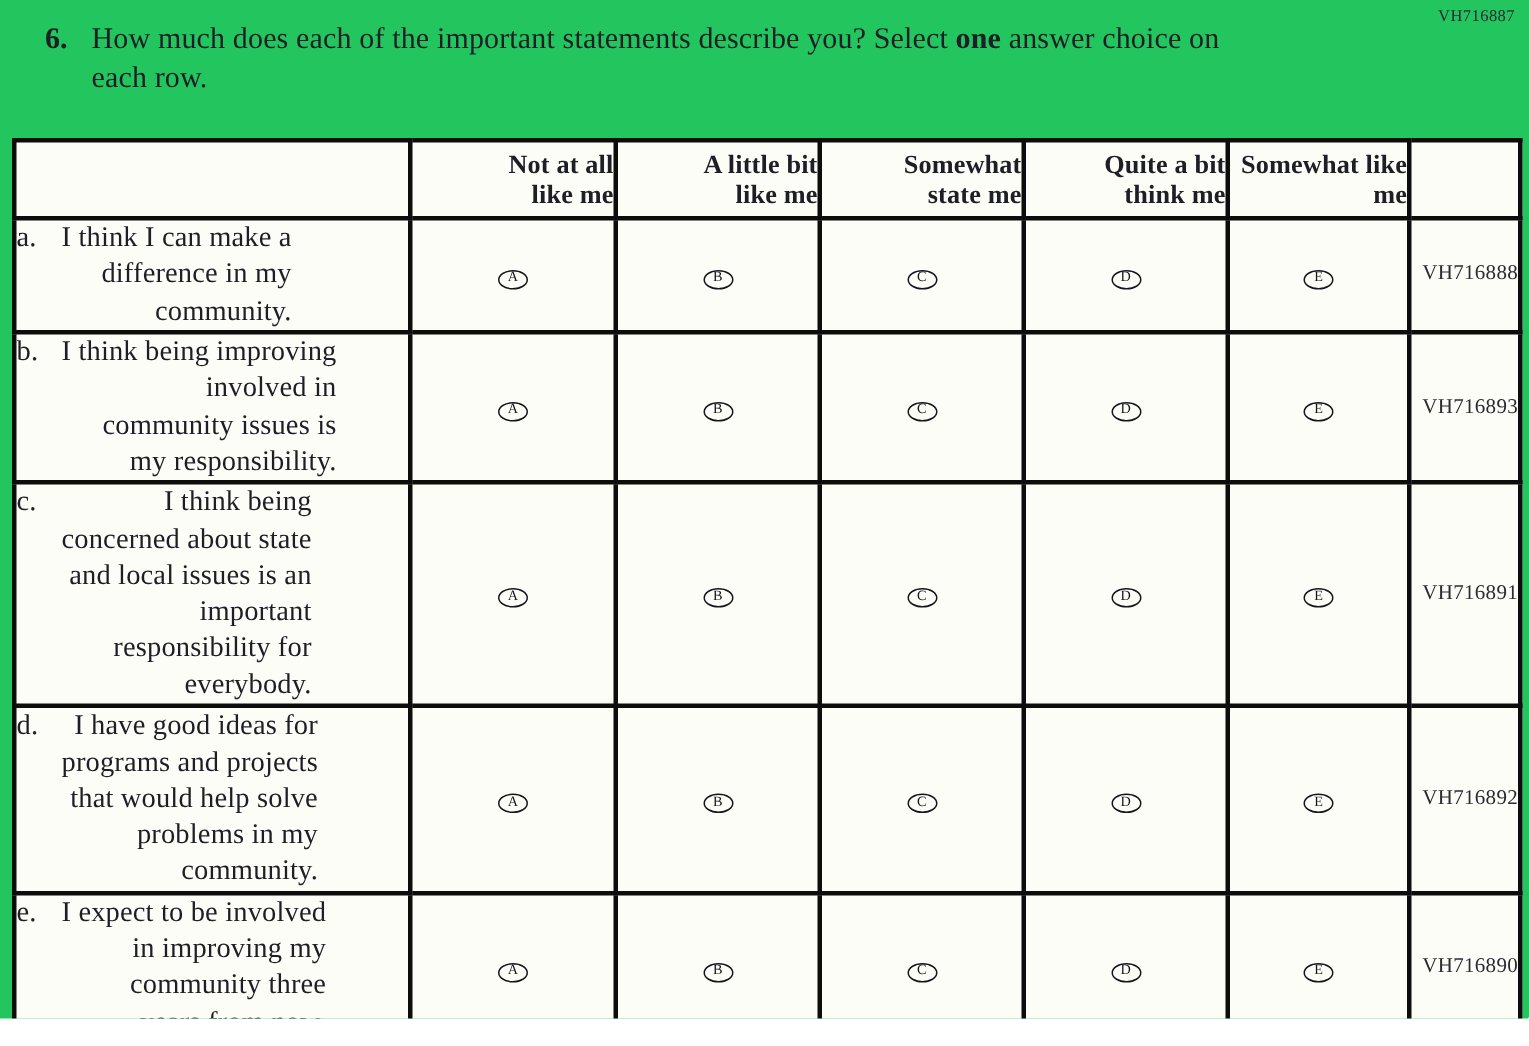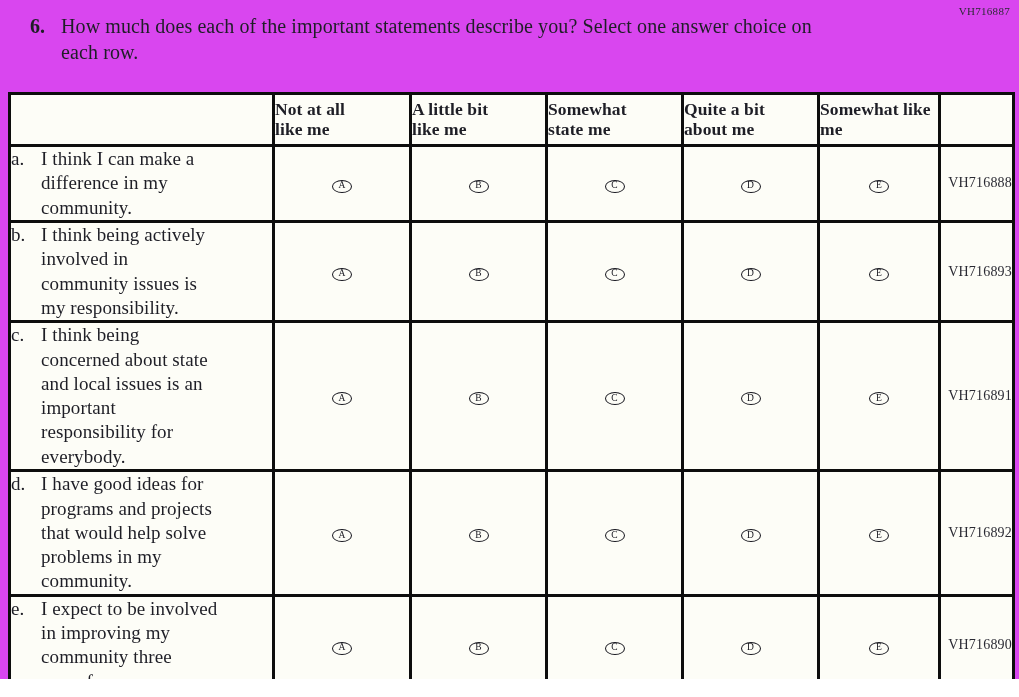--- a/index.html
+++ b/index.html
@@ -1,20 +1,20 @@
 <!DOCTYPE html>
 <html><head>
 <meta charset="utf-8">
 <style>
   html, body { margin: 0; padding: 0; }
   .page {
     position: relative;
     width: 1019px;
     height: 679px;
-    background: #d946ef;
+    background: #22c55e;
     font-family: "Liberation Serif", "DejaVu Serif", serif;
     color: #1e1e26;
     overflow: hidden;
   }
   .top-code {
     position: absolute;
     top: 5px;
     right: 9px;
     font-size: 11px;
     letter-spacing: 0.3px;
@@ -32,42 +32,42 @@
     width: 31px;
     flex: none;
     line-height: 1.3;
   }
   .qtext {
     font-size: 20px;
     line-height: 1.3;
     max-width: 792px;
     letter-spacing: 0.1px;
   }
-  .qtext .bold { font-weight: normal; }
+  .qtext .bold { font-weight: bold; }
 
   table.survey {
     position: absolute;
     top: 92px;
     left: 8px;
     width: 1004px;
     border-collapse: collapse;
     table-layout: fixed;
     background: #fdfdf7;
   }
   table.survey td, table.survey th {
     border: 3px solid #0d0d0d;
     padding: 0;
     overflow: hidden;
   }
   thead th {
     border-bottom: 8px double #0d0d0d;
     font-size: 17.5px;
     font-weight: bold;
     line-height: 1.14;
-    text-align: left;
+    text-align: right;
     vertical-align: middle;
     white-space: pre-line;
     height: 49px;
     letter-spacing: 0.1px;
   }
   tr.row-a td { height: 71px; }
   tr.row-b td { height: 93px; }
   tr.row-c td { height: 146px; }
   tr.row-d td { height: 118px; }
   tr.row-e td { height: 95px; }
@@ -76,21 +76,21 @@
     vertical-align: top;
     padding: 2px 6px 0 10px;
   }
   .stmt {
     display: flex;
     font-size: 19px;
     line-height: 1.28;
     letter-spacing: 0.1px;
   }
   .stmt-label { width: 30px; flex: none; }
-  .stmt-text  { white-space: pre-line; }
+  .stmt-text  { white-space: pre-line; text-align: right; }
 
   td.bubble-cell {
     text-align: center;
     vertical-align: middle;
   }
   .bubble {
     display: inline-flex;
     align-items: center;
     justify-content: center;
     width: 18px;
@@ -137,21 +137,21 @@
     <thead>
       <tr>
         <th></th>
         <th>Not at all
 like me</th>
         <th>A little bit
 like me</th>
         <th>Somewhat
 state me</th>
         <th>Quite a bit
-about me</th>
+think me</th>
         <th>Somewhat like
 me</th>
         <th></th>
       </tr>
     </thead>
     <tbody>
       <tr class="row-a">
         <td class="stmt-cell">
           <div class="stmt">
             <span class="stmt-label">a.</span>
@@ -164,21 +164,21 @@
         <td class="bubble-cell"><span class="bubble">B</span></td>
         <td class="bubble-cell"><span class="bubble">C</span></td>
         <td class="bubble-cell"><span class="bubble">D</span></td>
         <td class="bubble-cell"><span class="bubble">E</span></td>
         <td class="code-cell">VH716888</td>
       </tr>
       <tr class="row-b">
         <td class="stmt-cell">
           <div class="stmt">
             <span class="stmt-label">b.</span>
-            <span class="stmt-text">I think being actively
+            <span class="stmt-text">I think being improving
 involved in
 community issues is
 my responsibility.</span>
           </div>
         </td>
         <td class="bubble-cell"><span class="bubble">A</span></td>
         <td class="bubble-cell"><span class="bubble">B</span></td>
         <td class="bubble-cell"><span class="bubble">C</span></td>
         <td class="bubble-cell"><span class="bubble">D</span></td>
         <td class="bubble-cell"><span class="bubble">E</span></td>

